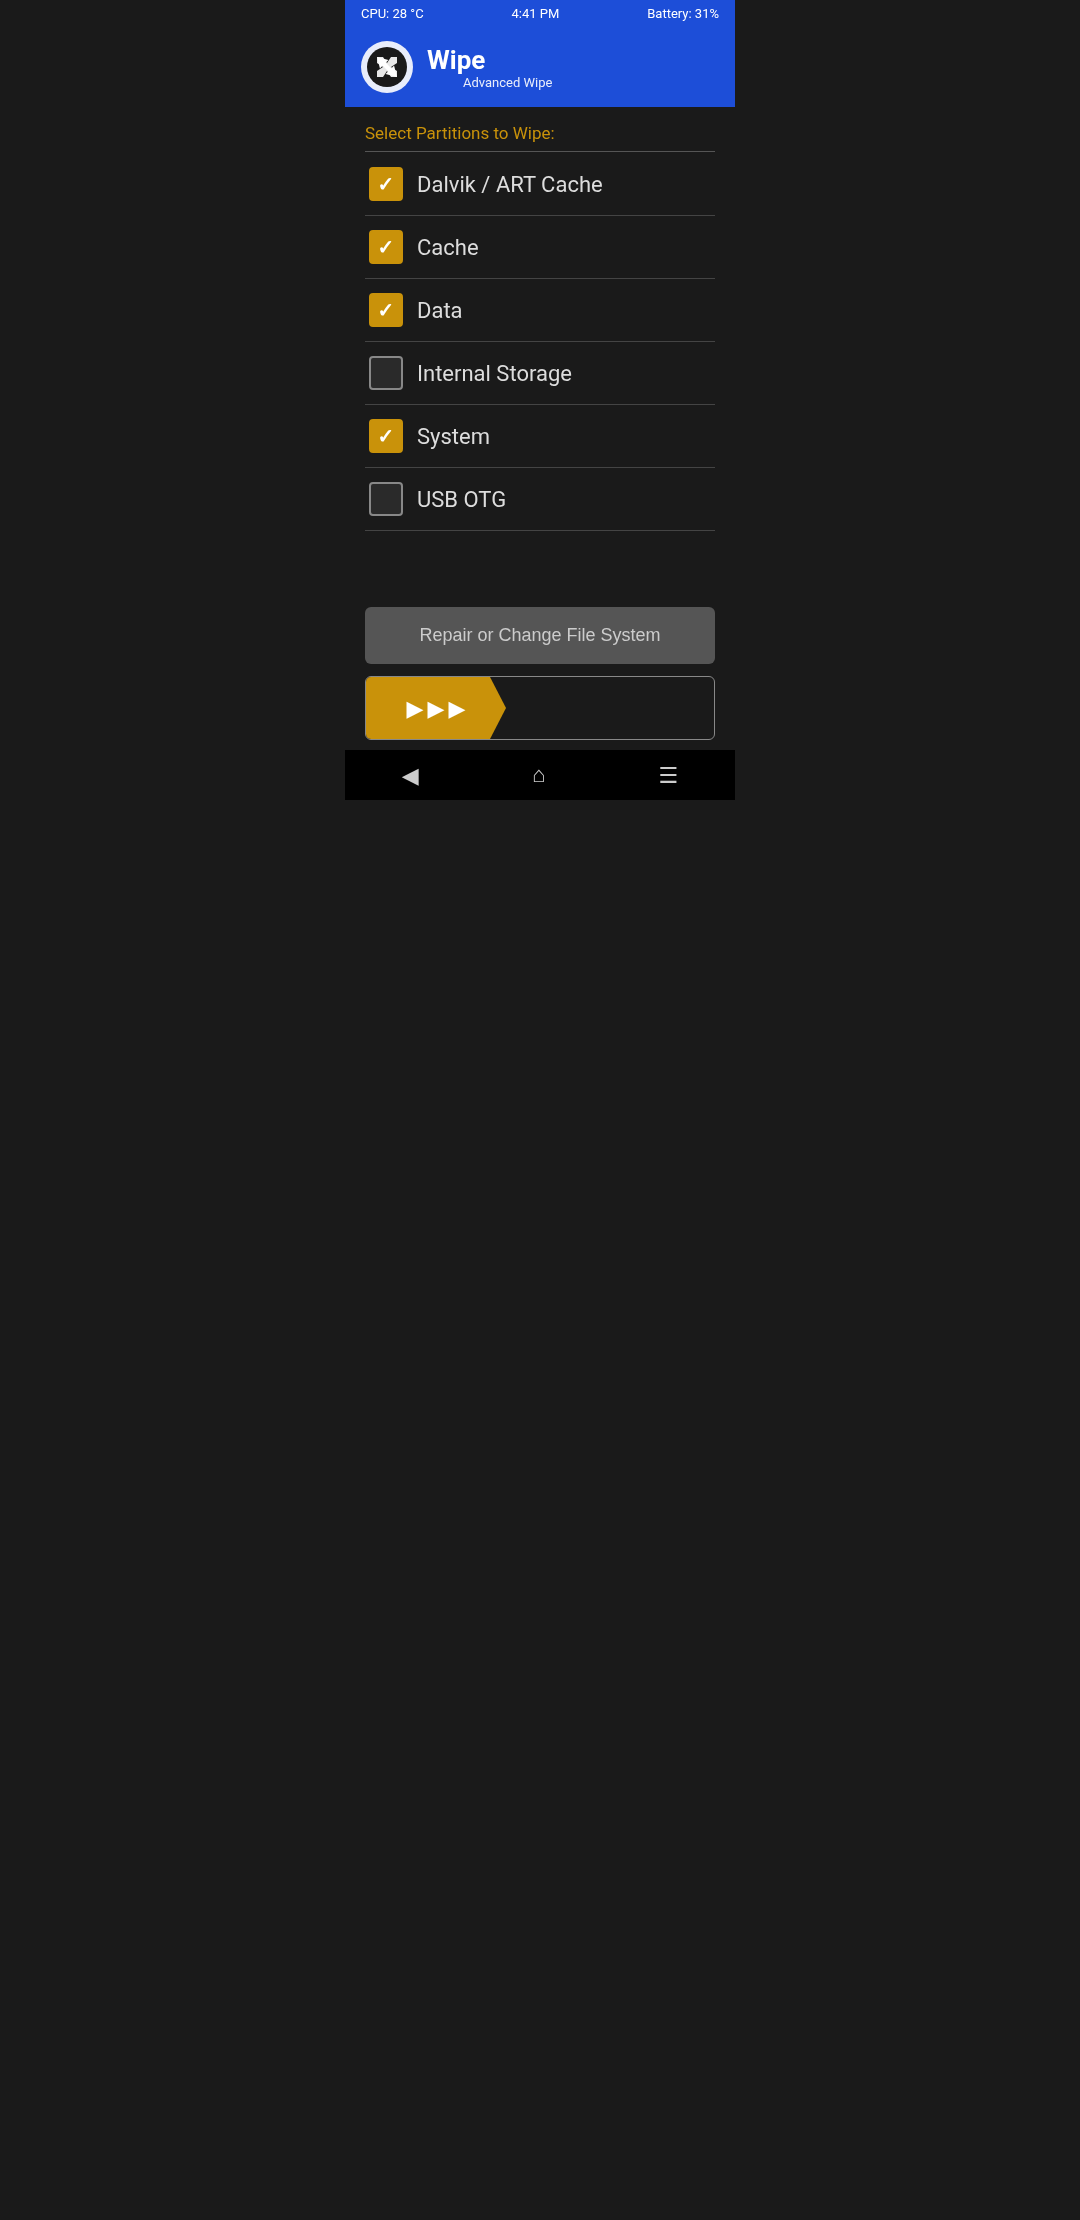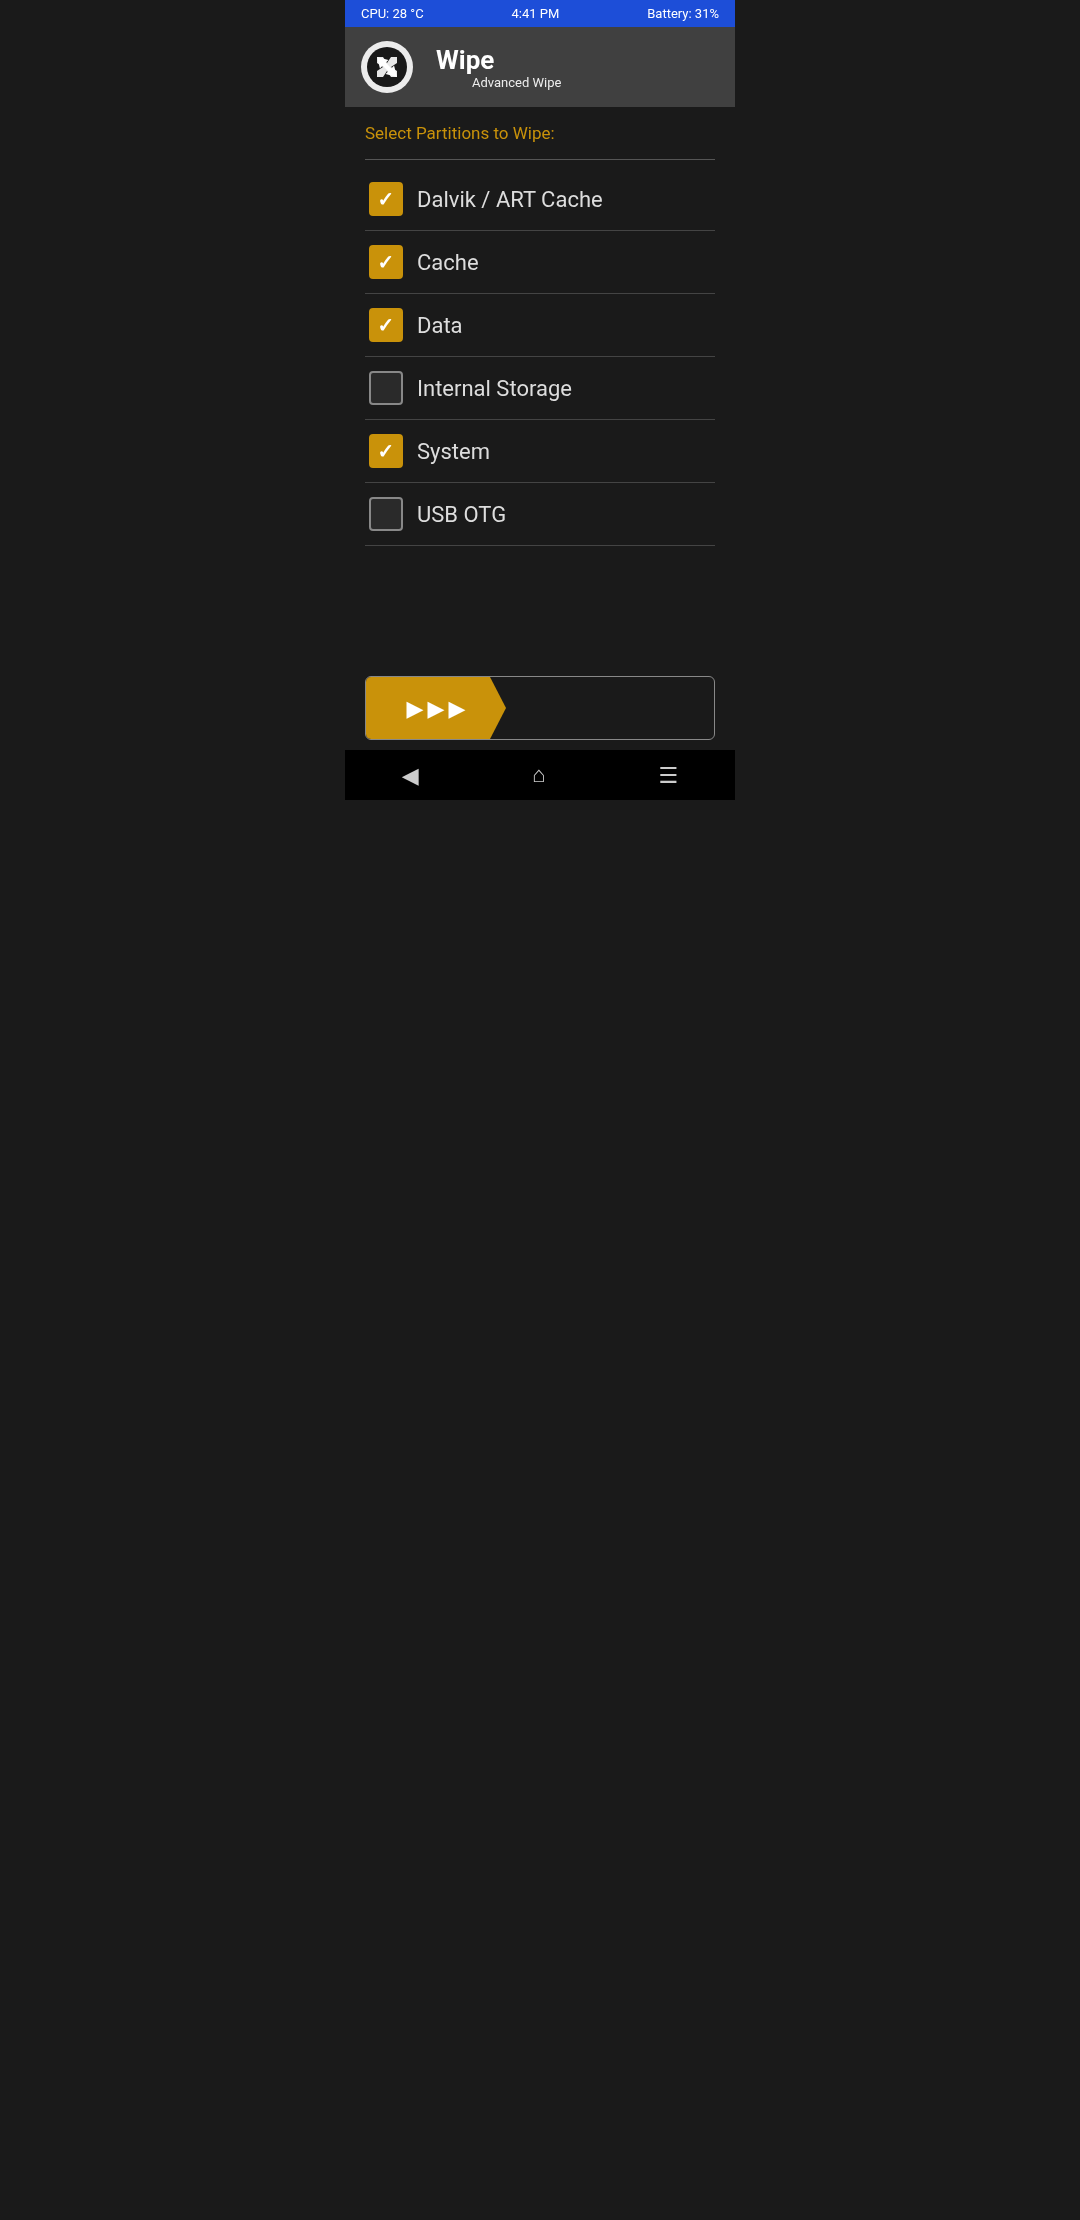--- a/index.html
+++ b/index.html
@@ -22,25 +22,25 @@
       display: flex;
       justify-content: space-between;
       align-items: center;
       padding: 6px 16px;
       font-size: 13px;
       color: #fff;
     }
 
     
     .app-header {
-      background: #404040;
+      background: #1d4ed8;
       display: flex;
       align-items: center;
       padding: 14px 16px;
-      gap: 23px;
+      gap: 14px;
     }
 
     .app-logo {
       width: 52px;
       height: 52px;
       flex-shrink: 0;
     }
 
     .app-header-text {
       display: flex;
@@ -64,22 +64,22 @@
     .main-content {
       flex: 1;
       padding: 16px 20px 0 20px;
       display: flex;
       flex-direction: column;
     }
 
     .section-title {
       color: #c9920a;
       font-size: 17px;
-      margin-bottom: 8px;
-      padding-bottom: 16px;
+      margin-bottom: 1px;
+      padding-bottom: 8px;
       border-bottom: 1px solid #555;
     }
 
     
     .partition-list {
       display: flex;
       flex-direction: column;
     }
 
     .partition-item {
@@ -252,20 +252,21 @@
         <span class="partition-label">System</span>
       </div>
       <div class="partition-item">
         <div class="checkbox-box"></div>
         <span class="partition-label">USB OTG</span>
       </div>
     </div>
 </div>
 
 <div class="bottom-area">
+  <button class="repair-button">Repair or Change File System</button>
 
   <div class="swipe-button-container">
     <div class="swipe-left">
       <span class="play-arrow">▶</span>
       <span class="play-arrow">▶</span>
       <span class="play-arrow">▶</span>
     </div>
   </div>
 </div>
 

